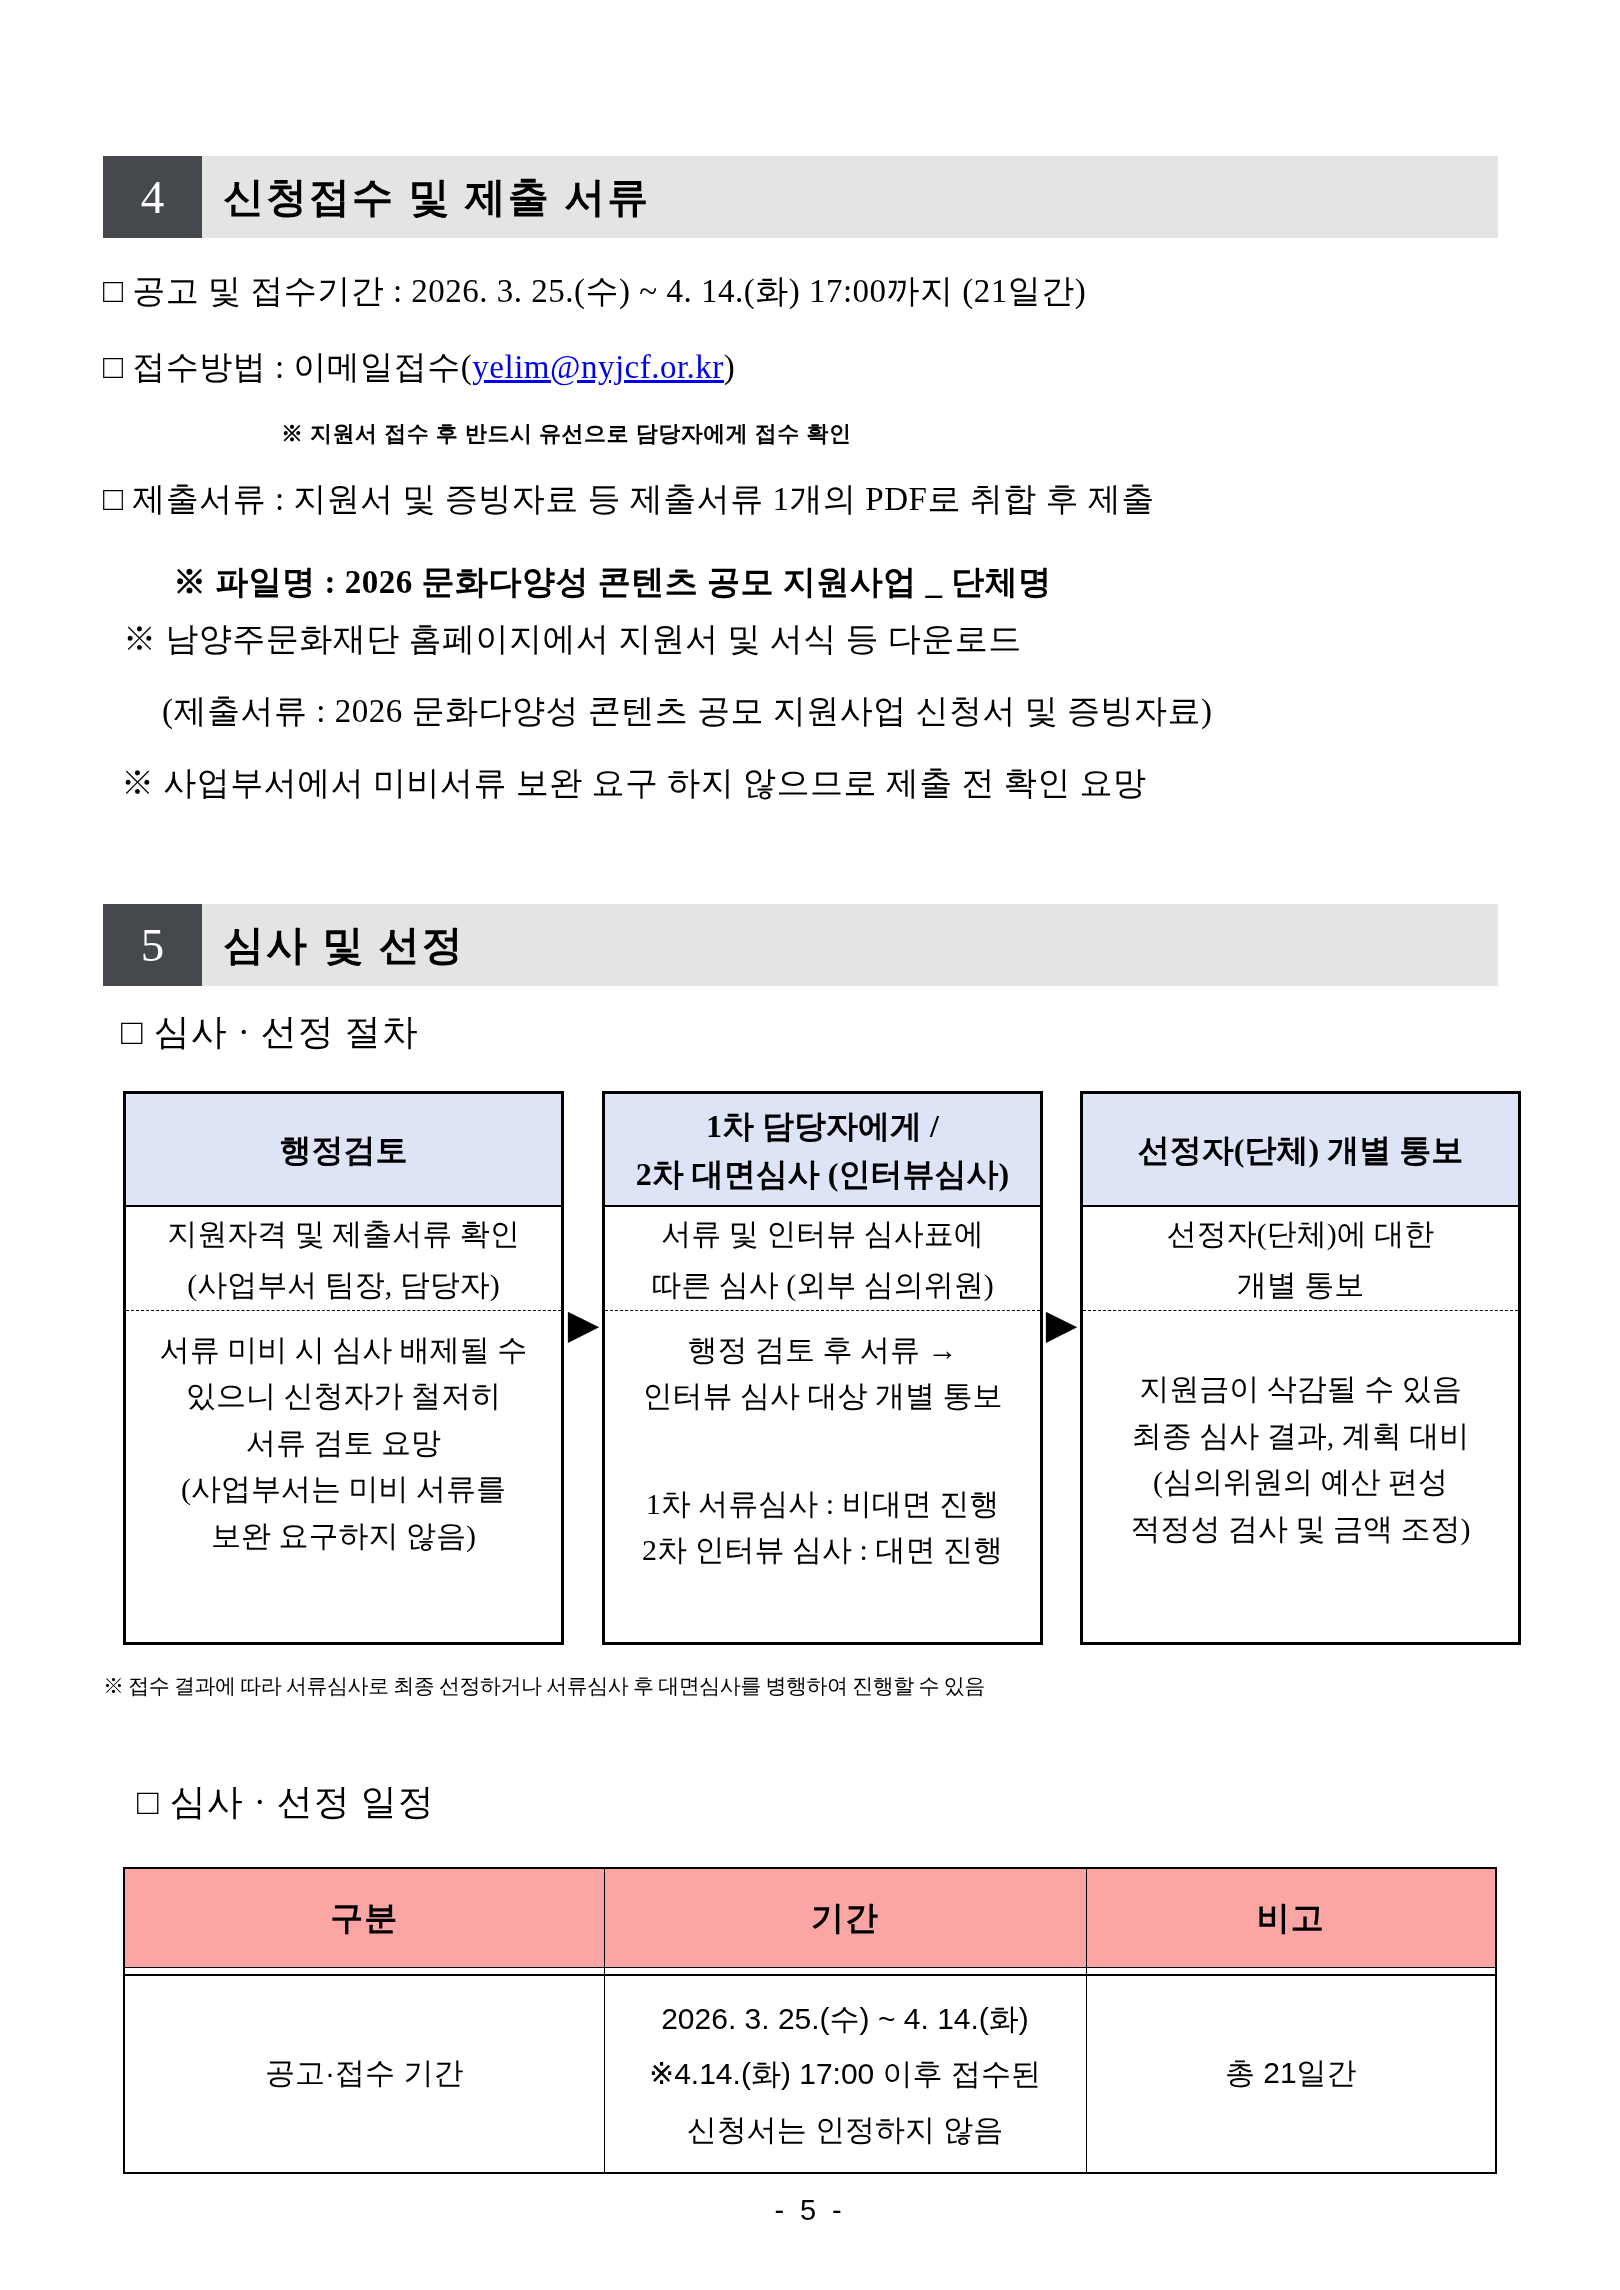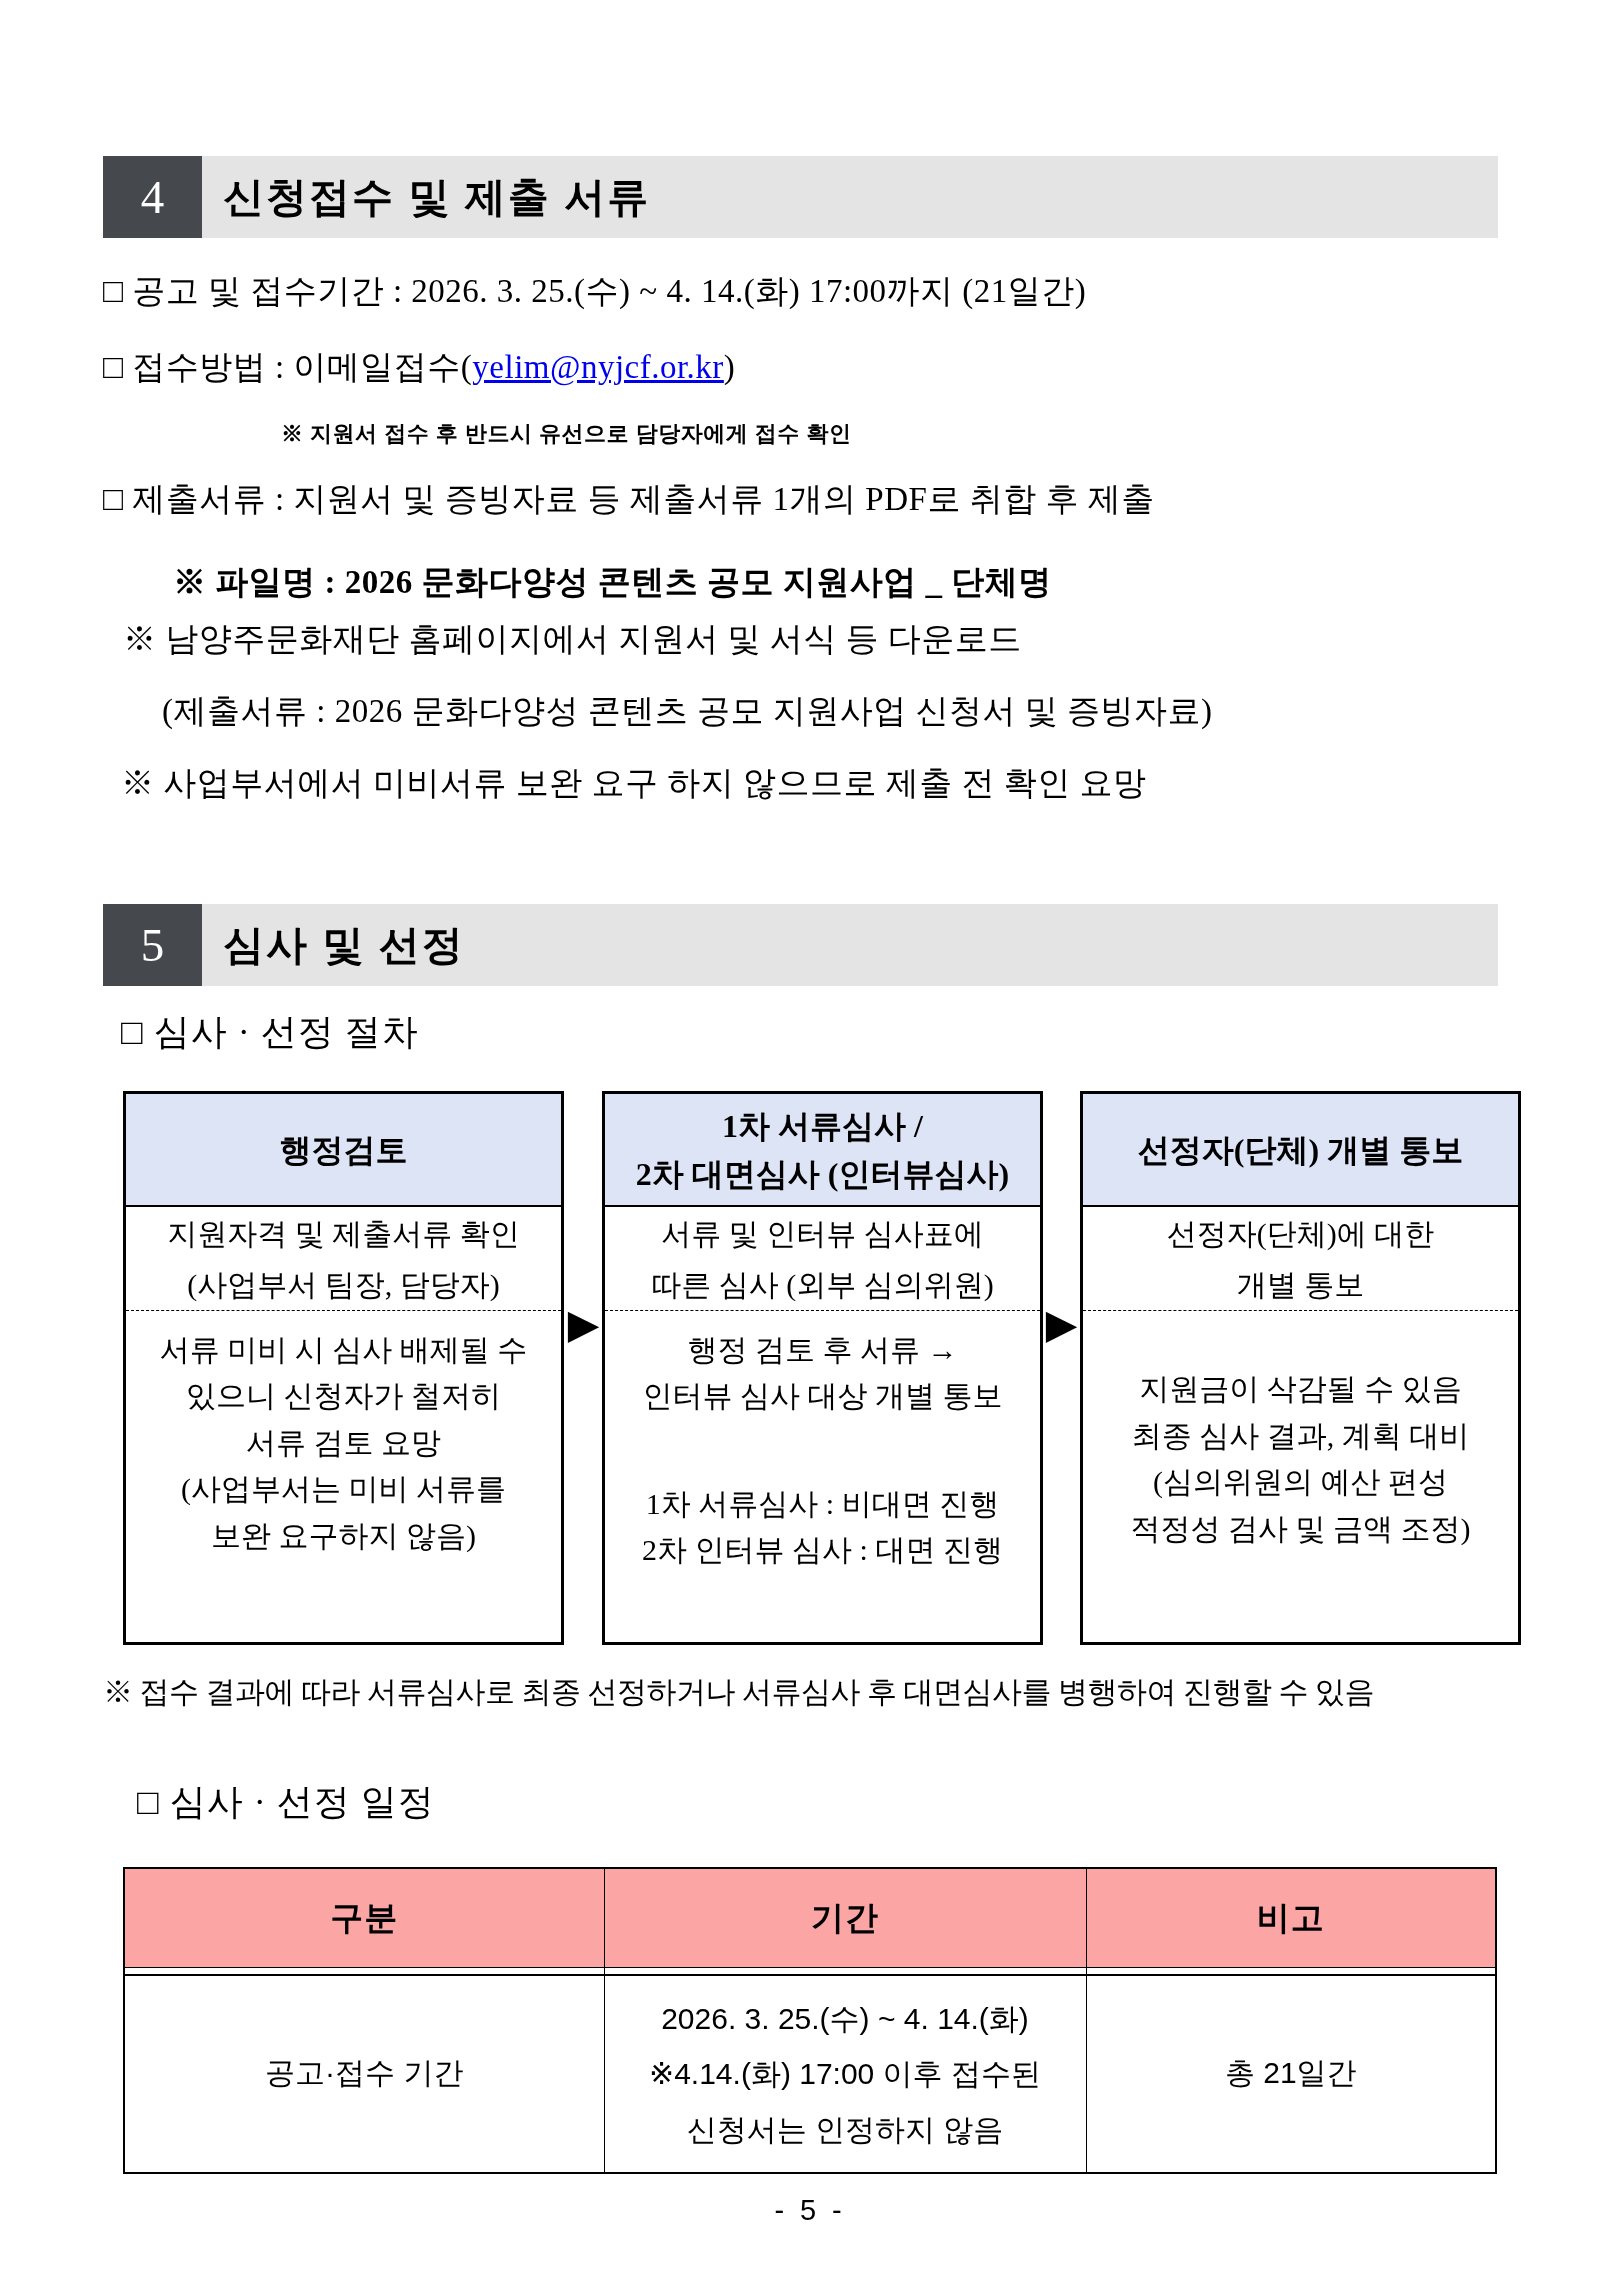--- a/index.html
+++ b/index.html
@@ -50,21 +50,21 @@
   .fb-bottom {
     flex:1; display:flex; flex-direction:column; align-items:center;
     font-size:30px; line-height:1.55; padding-top:15.7px; text-align:center;
   }
   .fb-bottom.pad-lg { padding-top:55px; }
   .gap-line { height:61px; }
   .flow-arrow {
     position:absolute; top:1304px; width:39px; text-align:center;
     font-size:41px; line-height:1; font-family:"DejaVu Sans",sans-serif;
   }
-  .flow-note { position:absolute; left:103px; top:1672px; font-size:30px; letter-spacing:-0.5px; white-space:nowrap; }
+  .flow-note { position:absolute; left:103px; top:1672px; font-size:21px; letter-spacing:-0.5px; white-space:nowrap; }
 
   
   .sched-wrap { position:absolute; left:123px; top:1867px; width:1372px; }
   table.sched {
     width:100%; border-collapse:collapse; border:2px solid #000;
     font-family:"Liberation Sans","DejaVu Sans",sans-serif; table-layout:fixed;
   }
   table.sched th {
     background:#fca5a5; height:96px; font-size:33px; font-weight:bold;
     border:1px solid #000; text-align:center; vertical-align:middle; letter-spacing:1px;
@@ -131,21 +131,21 @@
       <div>서류 검토 요망</div>
       <div>(사업부서는 미비 서류를</div>
       <div>보완 요구하지 않음)</div>
     </div>
   </div>
 
   <div class="flow-arrow" style="left:564px;">▶</div>
 
   <div class="flow-box" style="left:602px;">
     <div class="fb-header">
-      <div>1차 서류심사 /</div>
+      <div>1차 담당자에게 /</div>
       <div>2차 대면심사 (인터뷰심사)</div>
     </div>
     <div class="fb-top">
       <div>서류 및 인터뷰 심사표에</div>
       <div>따른 심사 (외부 심의위원)</div>
     </div>
     <div class="fb-bottom">
       <div>행정 검토 후 서류 →</div>
       <div>인터뷰 심사 대상 개별 통보</div>
       <div class="gap-line"></div>

